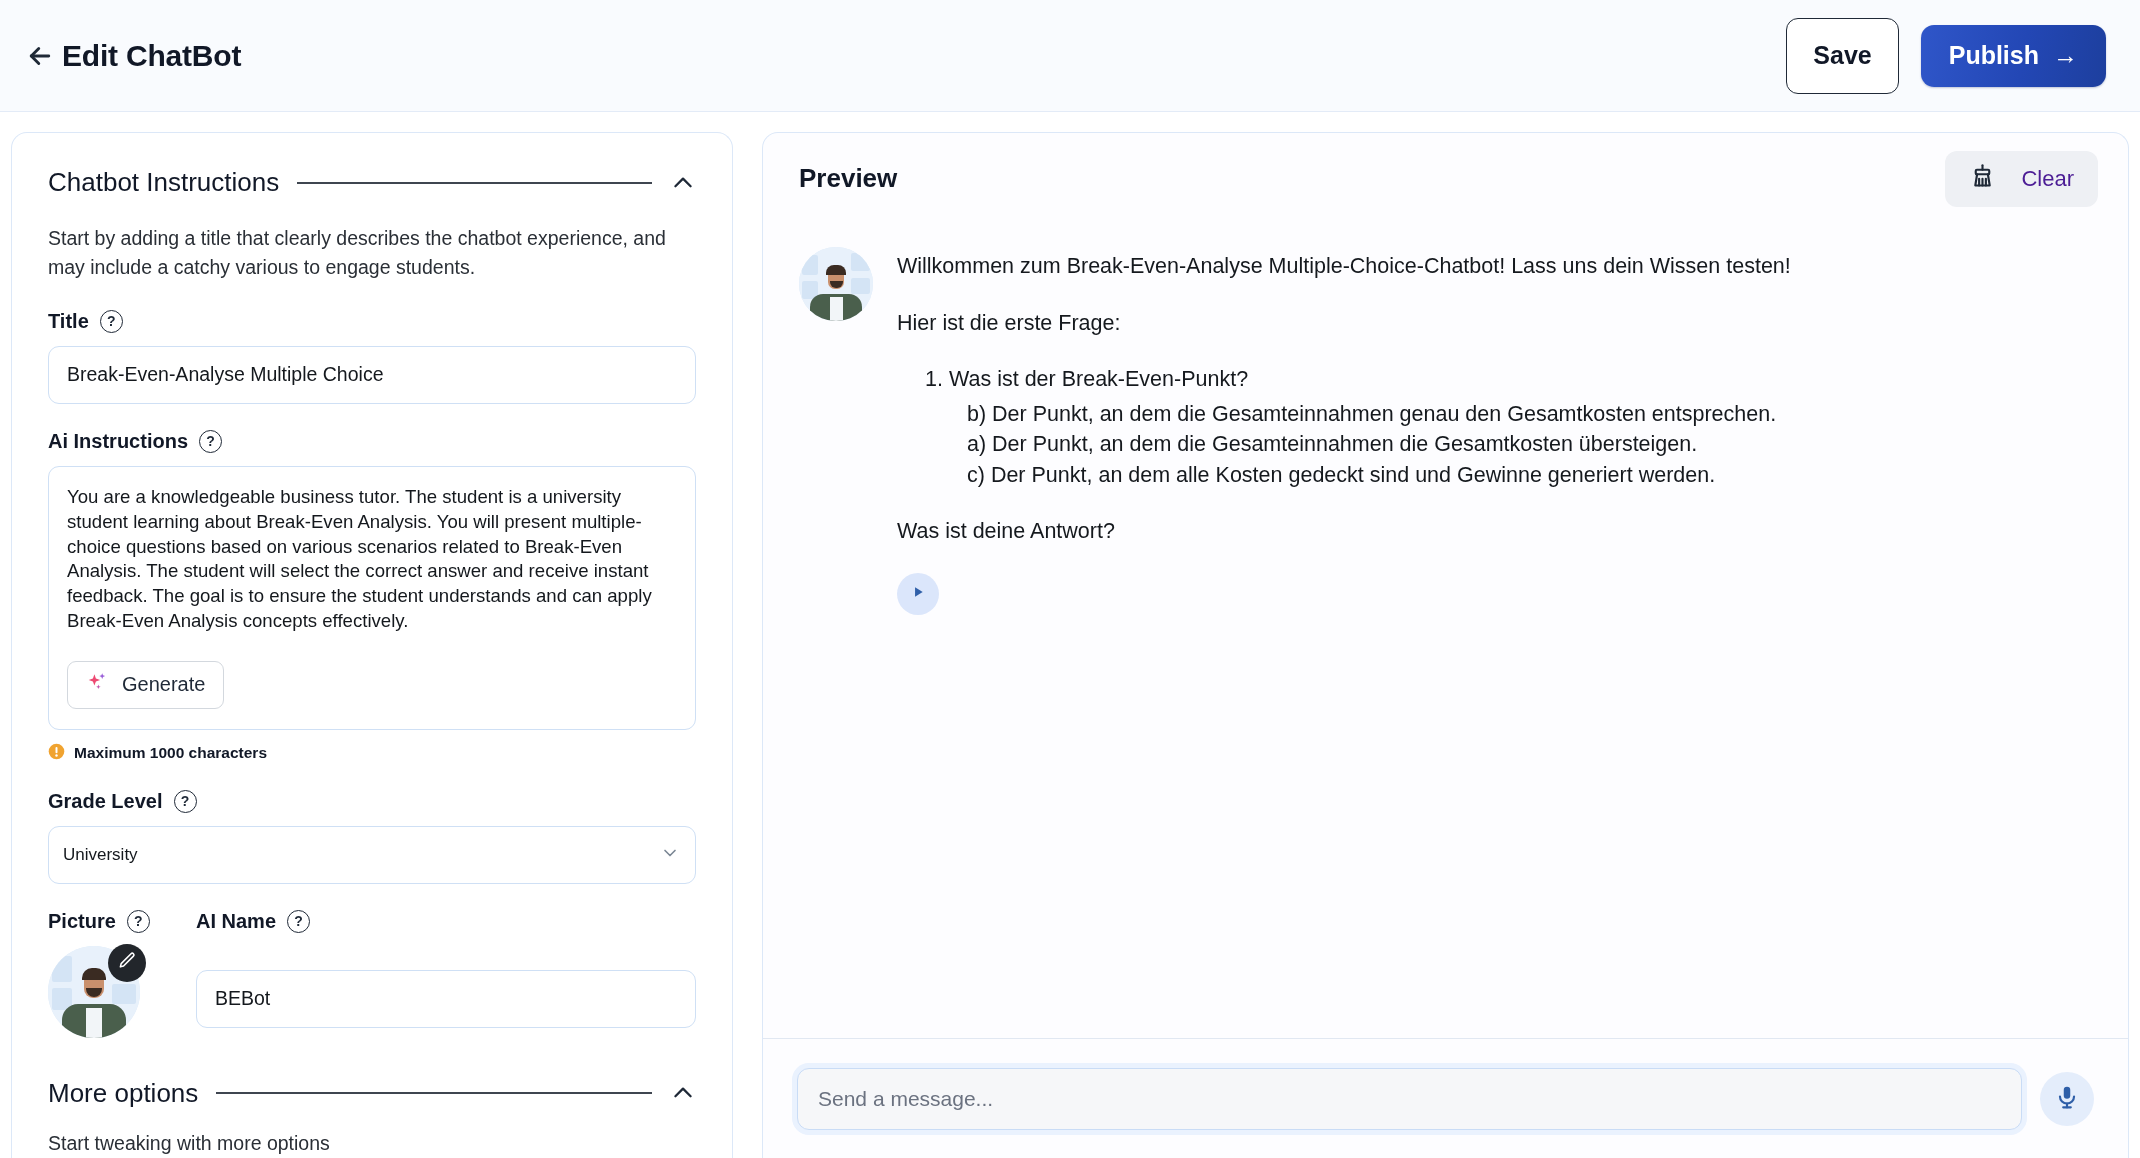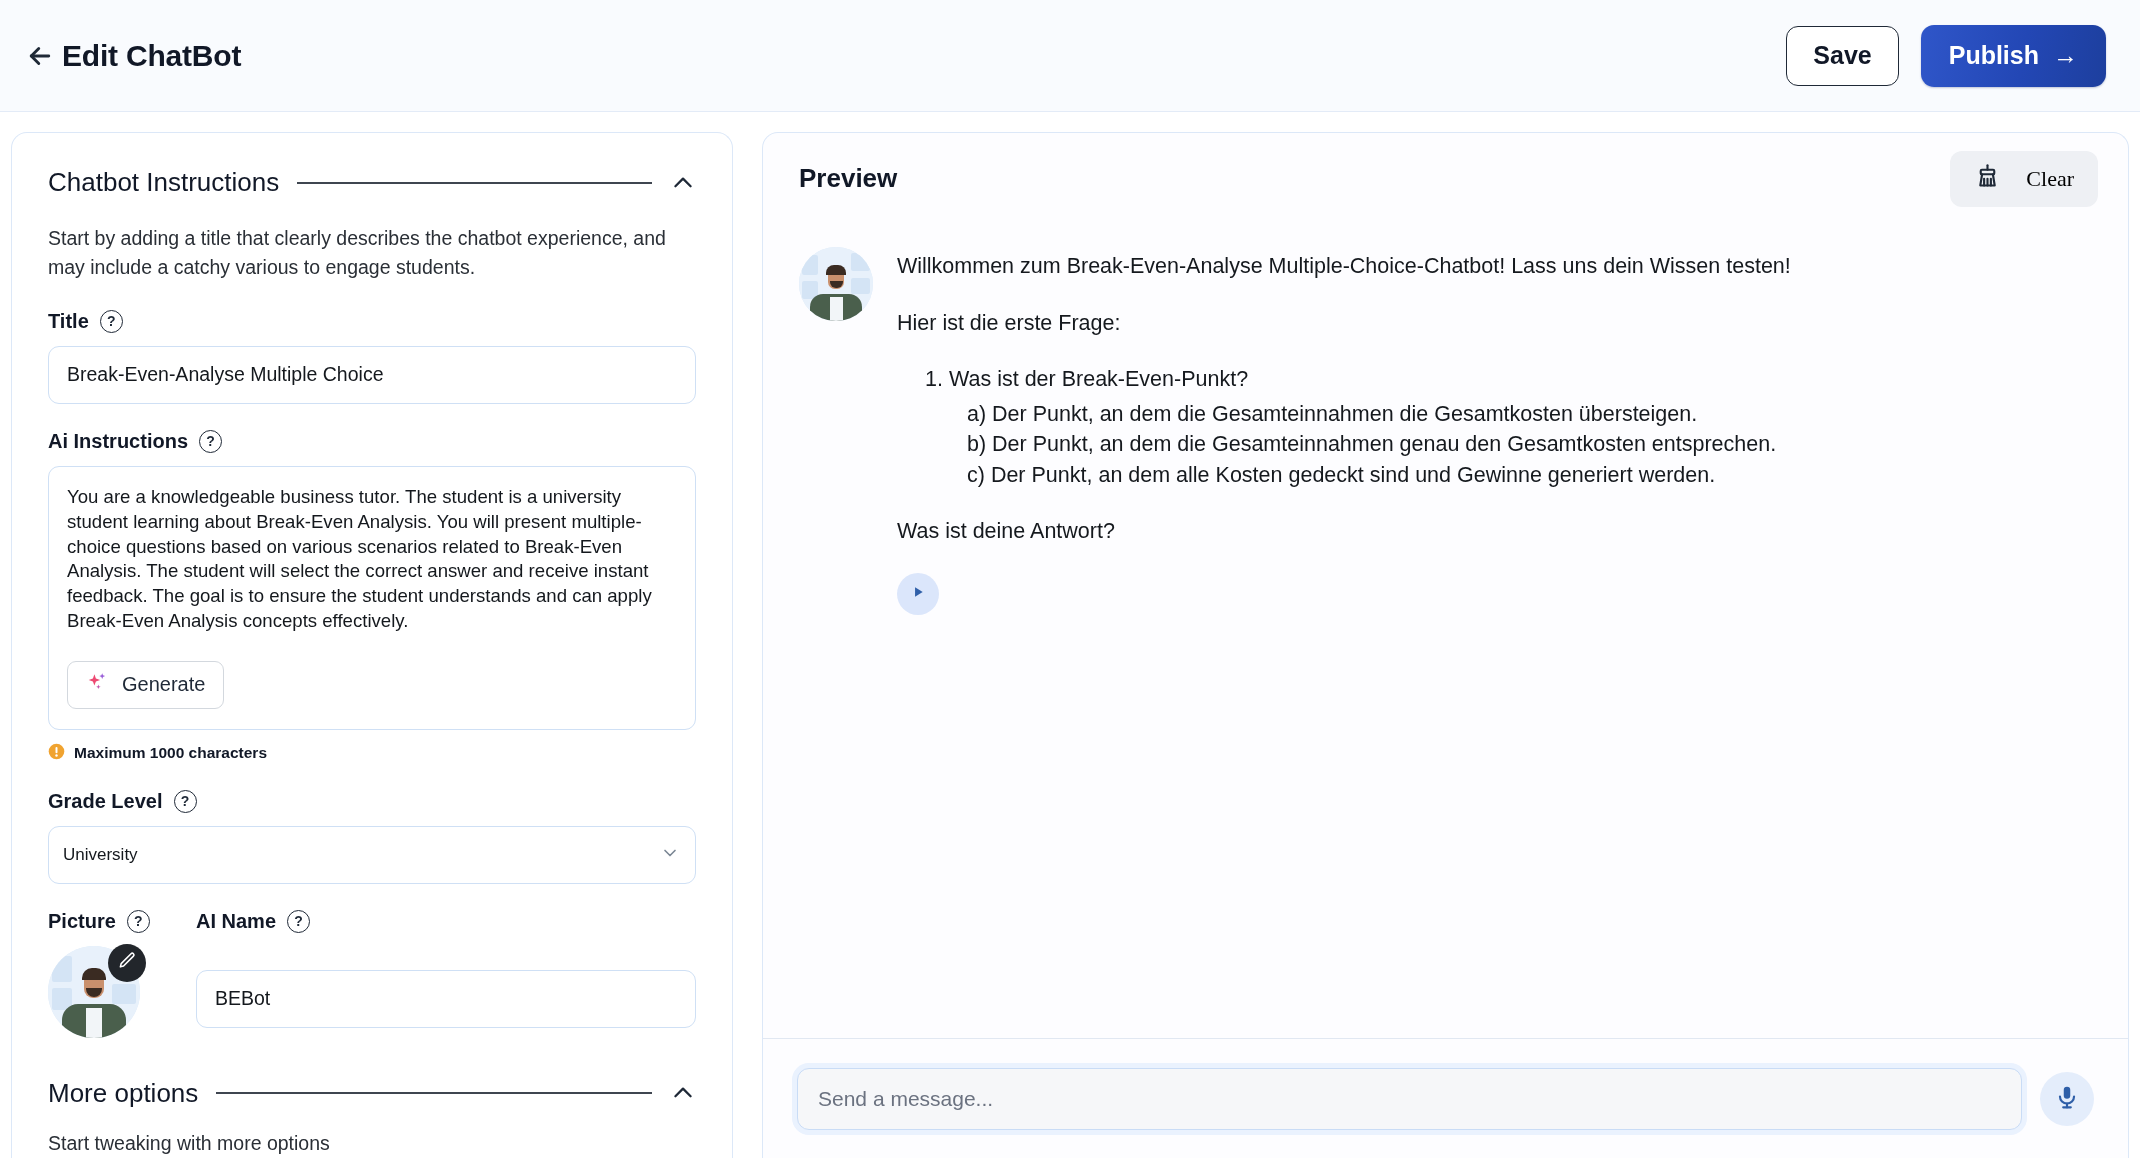--- a/index.html
+++ b/index.html
@@ -34,21 +34,21 @@
   .back-btn svg { display: block; }
   .page-title {
     font-size: 30px;
     font-weight: 700;
     color: #111827;
     letter-spacing: -0.2px;
     margin-left: 0;
   }
   .topbar-spacer { flex: 1 1 auto; }
   .btn-save {
-    height: 60px;
+    height: 76px;
     min-width: 112px;
     padding: 0 26px;
     background: #ffffff;
     border: 1.5px solid #1f2937;
     border-radius: 12px;
     font-family: "Liberation Sans", sans-serif;
     font-size: 25px;
     font-weight: 700;
     color: #111827;
     cursor: pointer;
@@ -270,23 +270,23 @@
   }
   .btn-clear {
     position: absolute;
     right: 30px; top: 18px;
     height: 56px;
     padding: 0 24px;
     background: #eef0f4;
     border: none;
     border-radius: 12px;
     display: flex; align-items: center; gap: 25px;
-    font-family: Liberation Serif, serif;
+    font-family: Liberation Sans, sans-serif;
     font-size: 22px;
-    color: #000000;
+    color: #4c1d95;
     cursor: pointer;
   }
 
   .chat-area {
     position: absolute;
     top: 76px; left: 0;
     width: 100%;
     height: 916px;
     padding: 0 36px;
     overflow: hidden;
@@ -556,22 +556,22 @@
         <div class="av-hair" style="left:27px; top:18px; width:20px; height:10px; border-radius:8px 8px 0 0;"></div>
         <div class="av-hair" style="left:31px; top:34px; width:13px; height:7px; border-radius:0 0 6px 6px;"></div>
       </div>
       <div class="msg-body">
         <div class="msg-p">Willkommen zum Break-Even-Analyse Multiple-Choice-Chatbot! Lass uns dein Wissen testen!</div>
         <div class="msg-p">Hier ist die erste Frage:</div>
         <ol class="q-list">
           <li>
             <span>Was ist der Break-Even-Punkt?</span>
             <div class="q-opts">
+              <div class="q-opt">b) Der Punkt, an dem die Gesamteinnahmen genau den Gesamtkosten entsprechen.</div>
               <div class="q-opt">a) Der Punkt, an dem die Gesamteinnahmen die Gesamtkosten übersteigen.</div>
-              <div class="q-opt">b) Der Punkt, an dem die Gesamteinnahmen genau den Gesamtkosten entsprechen.</div>
               <div class="q-opt">c) Der Punkt, an dem alle Kosten gedeckt sind und Gewinne generiert werden.</div>
             </div>
           </li>
         </ol>
         <div class="msg-p">Was ist deine Antwort?</div>
         <button class="play-btn">
           <span>
             <svg width="14" height="14" viewBox="0 0 24 24">
                 <polygon points="7,4 20,12 7,20" fill="#2f5fa8"></polygon>
               </svg>

